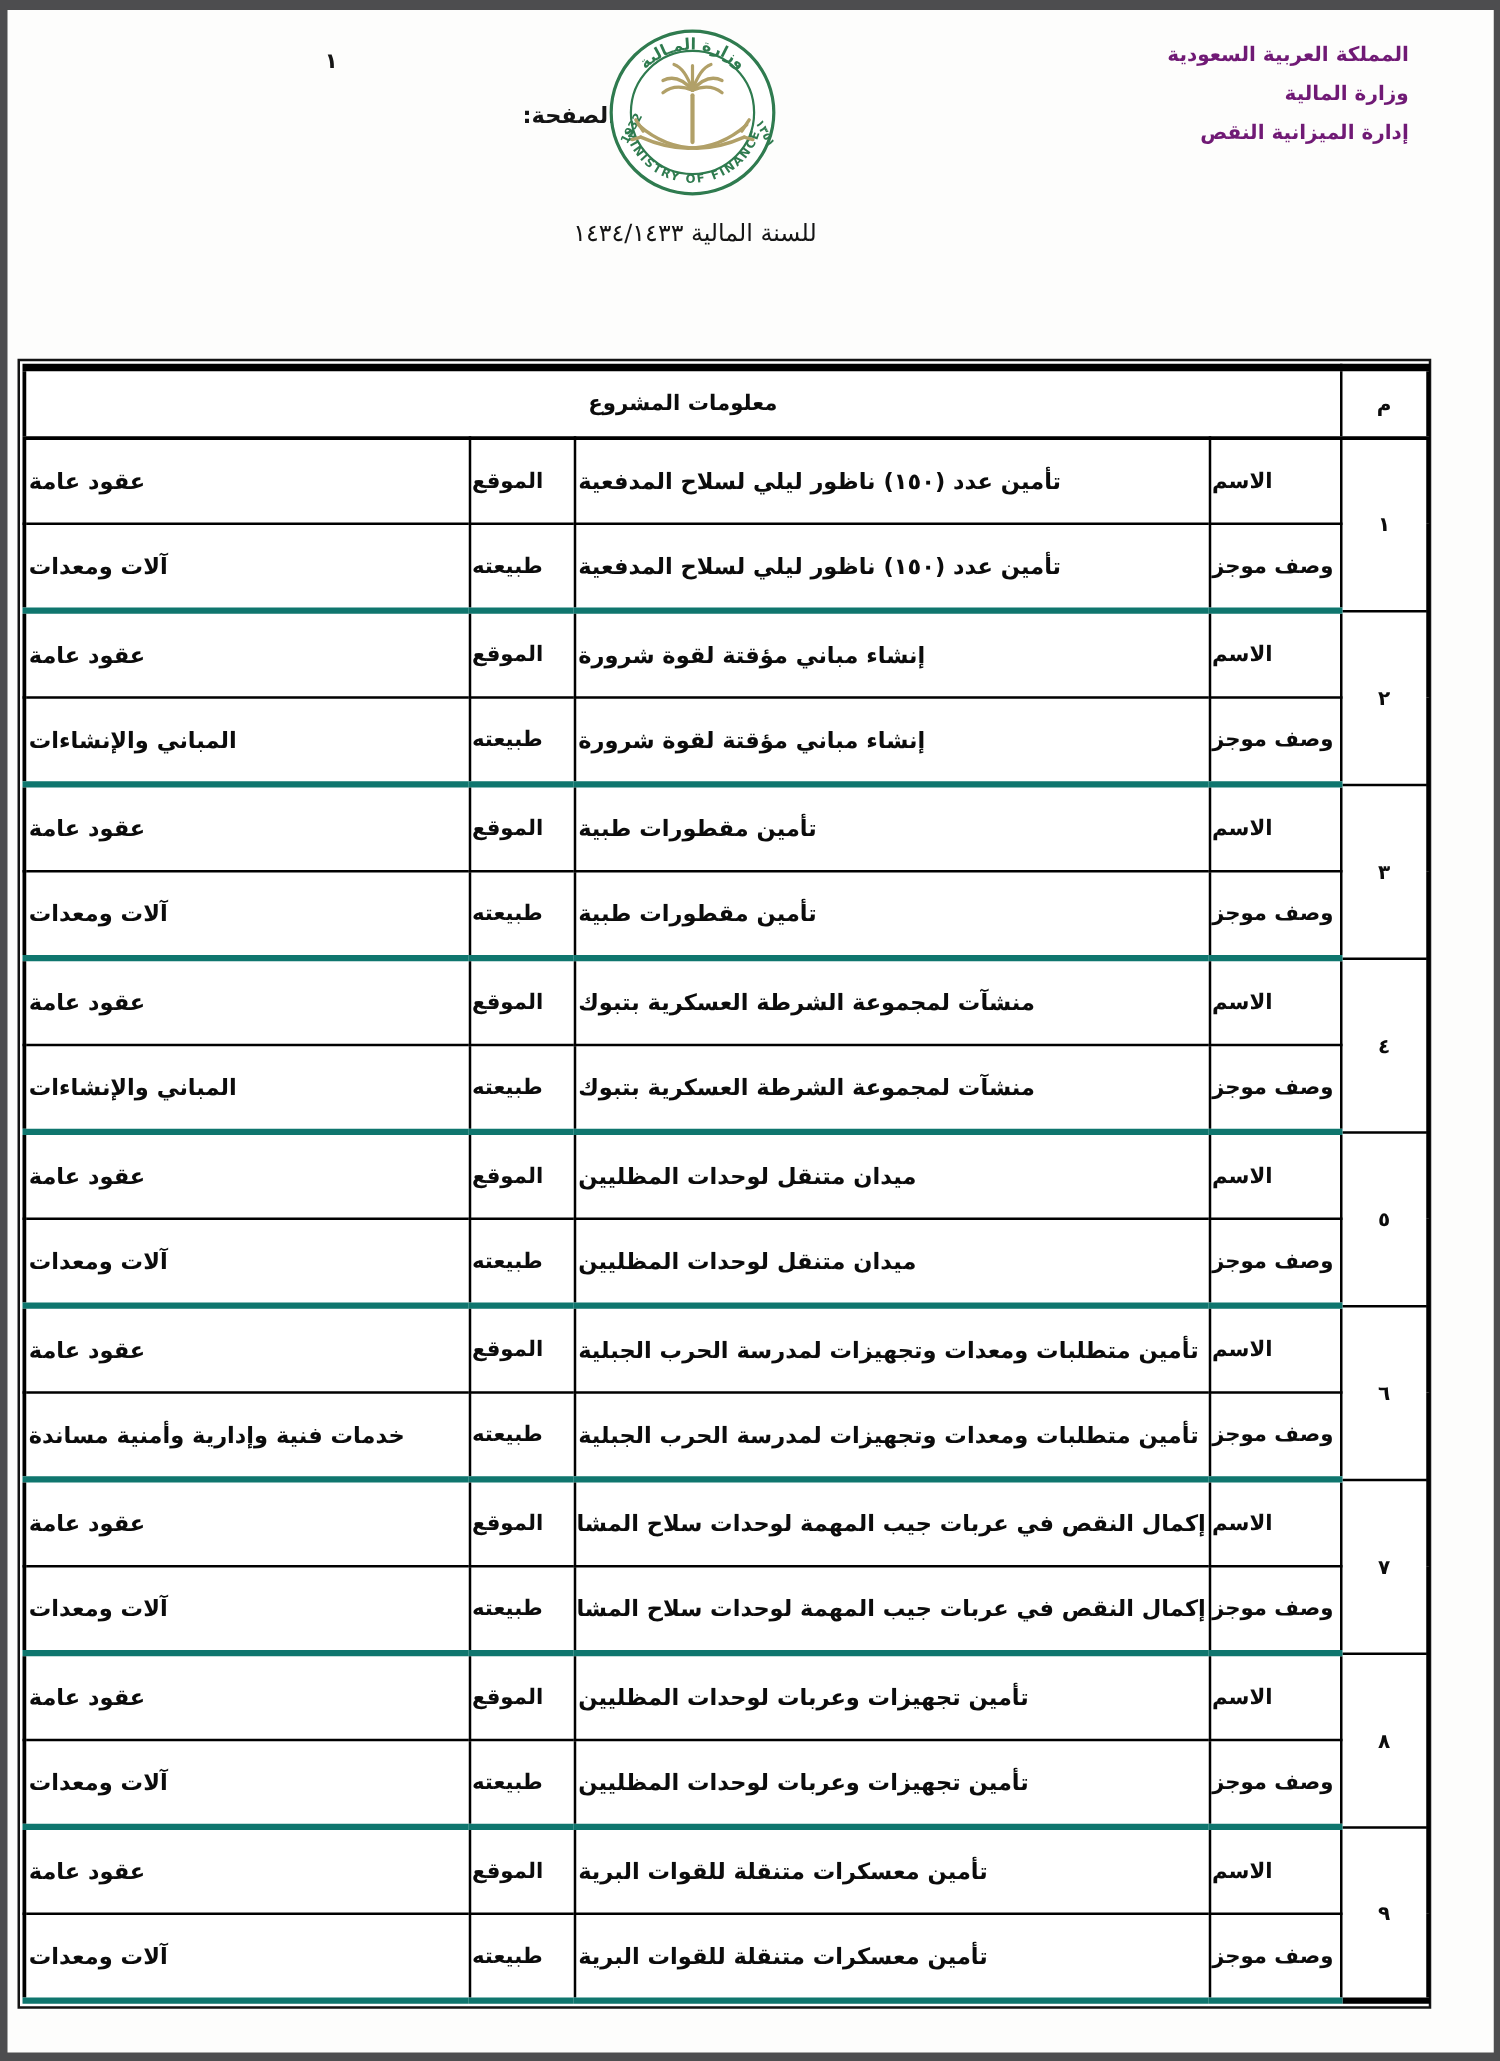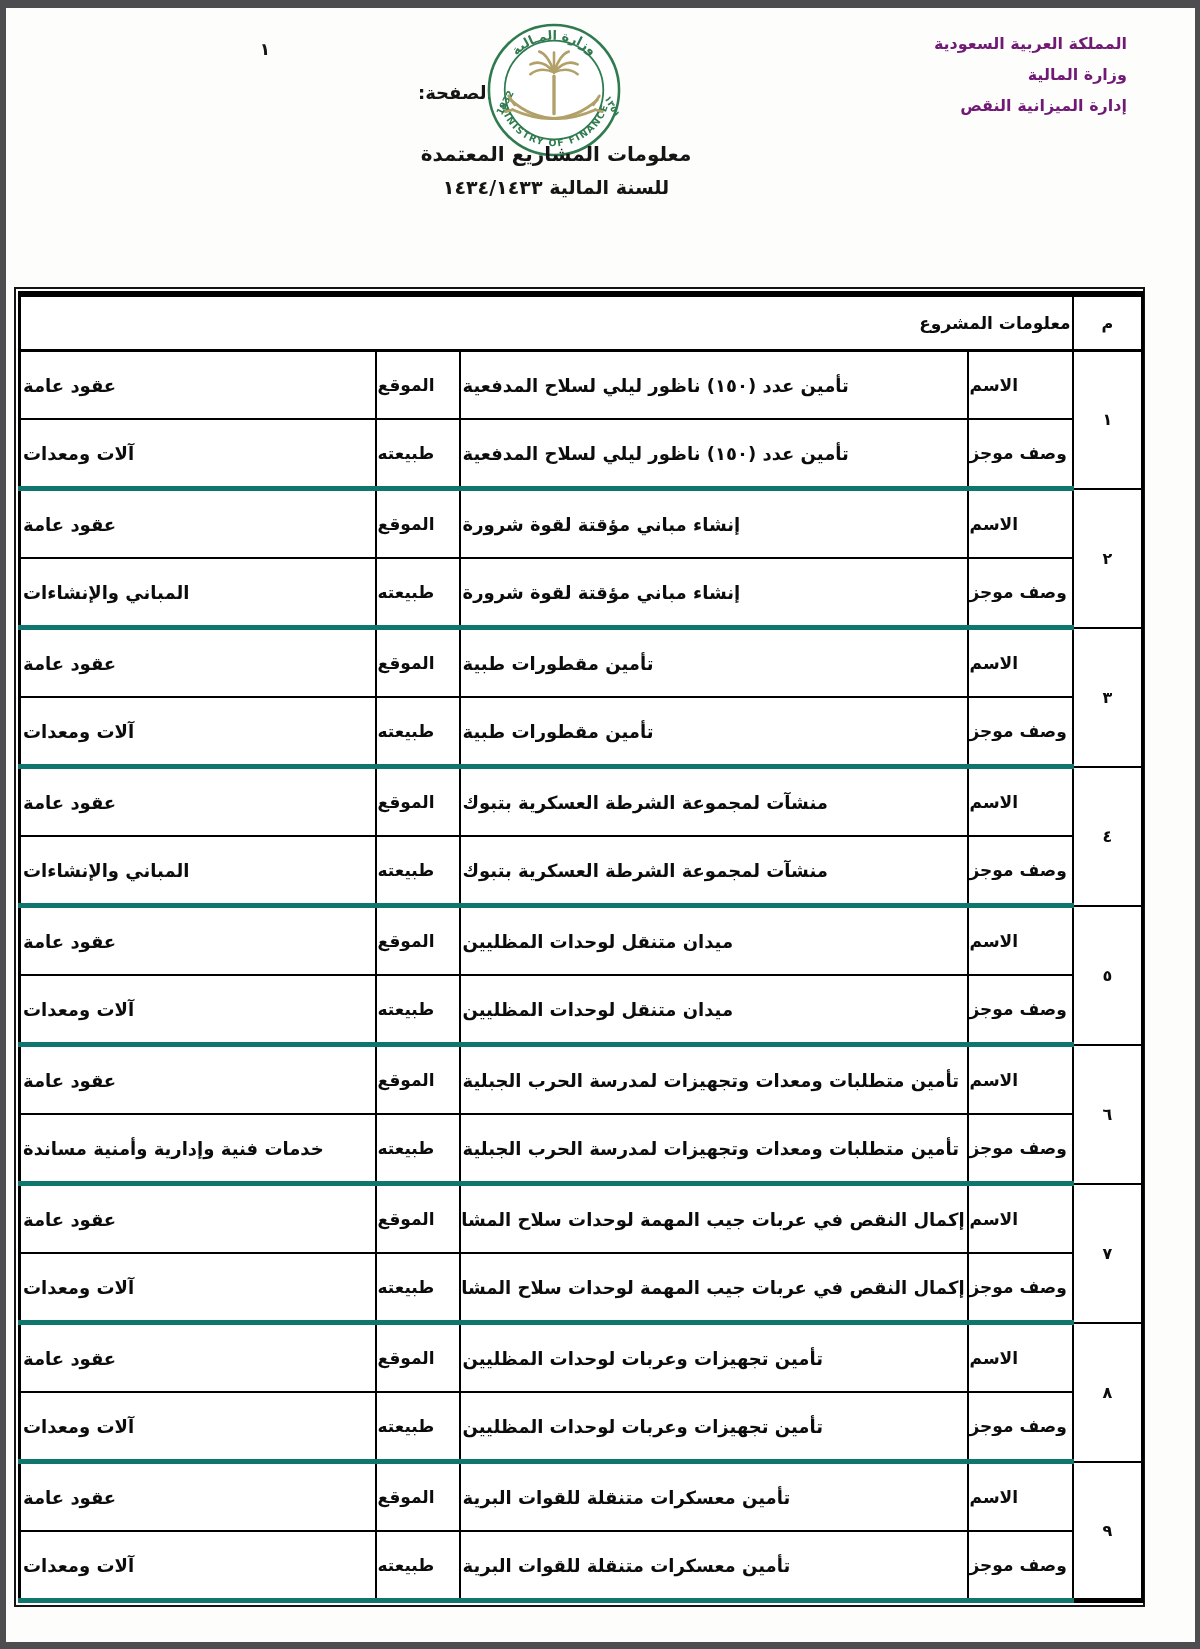--- a/index.html
+++ b/index.html
@@ -19,39 +19,39 @@
     font-size:16px;font-weight:bold;line-height:31px;color:#701a75;
   }
   .page-label{position:absolute;left:412px;top:30px;font-size:18px;font-weight:bold;direction:rtl;margin-top:44px;}
   .page-number{position:absolute;left:244px;top:31px;width:30px;text-align:center;font-size:17px;font-weight:bold;}
   
   .logo{position:absolute;left:479px;top:13px;width:138px;height:138px;}
   
   .title1{position:absolute;left:370px;width:360px;top:134px;text-align:center;
           font-size:20px;font-weight:bold;direction:rtl;letter-spacing:.5px;}
   .title2{position:absolute;left:370px;width:360px;top:168px;text-align:center;
-          font-size:19px;font-weight:bold;direction:rtl;}
+          font-size:19px;font-weight:normal;direction:rtl;}
   .entity{position:absolute;top:223px;right:64px;direction:rtl;font-size:19px;font-weight:bold;}
   .entity .entity-value{margin-right:26px;}
   
   .tbl-outer{
     position:absolute;left:8px;top:279px;width:1131px;
     border:2px solid #141414;padding:2px;box-sizing:border-box;background:#fff;
   }
   table.projects{
     width:100%;border-collapse:collapse;table-layout:fixed;direction:rtl;
     border:3px solid #000;border-top:6px solid #000;border-bottom:5px solid #000;
   }
   table.projects td{
     border-left:2.5px solid #000;border-right:2.5px solid #000;
     vertical-align:middle;font-weight:bold;color:#0c0c0c;
     overflow:hidden;white-space:nowrap;
   }
   tr.hdr td{border-bottom:3px solid #000;height:50px;}
-  td.hdr-info{text-align:right;font-size:17px;}
+  td.hdr-info{text-align:center;font-size:17px;}
   td.num{ text-align:center;font-size:16px;}
   tr.name-row td{height:66px;border-bottom:2px solid #000;}
   tr.desc-row td{height:66px;border-bottom:5px solid #0f766e;}
   td.numcell{border-bottom:5px solid #000;}
   td.lbl{text-align:left;font-size:17px;padding:0 1px;}
   td.val{text-align:left;font-size:18px;padding:0 2px;}
 </style>
 </head>
 <body>
 
@@ -98,21 +98,20 @@
         <path d="M26,80 Q62,112 112,90"></path>
         <path d="M114,80 Q78,112 28,90"></path>
         <path d="M112,90 L119,92"></path>
         <path d="M28,90 L21,92"></path>
         <path d="M24,76 L30,85"></path>
         <path d="M116,76 L110,85"></path>
       </g>
     </svg>
   </div>
 
-  <div class="title1">معلومات  المشاريع  المعتمدة</div>
   <div class="title2">
     <span>للسنة المالية</span>
     <span dir="ltr">١٤٣٤/١٤٣٣</span>
   </div>
 
 
   <div class="tbl-outer">
     <table class="projects">
       <colgroup>
         <col style="width:70px">

